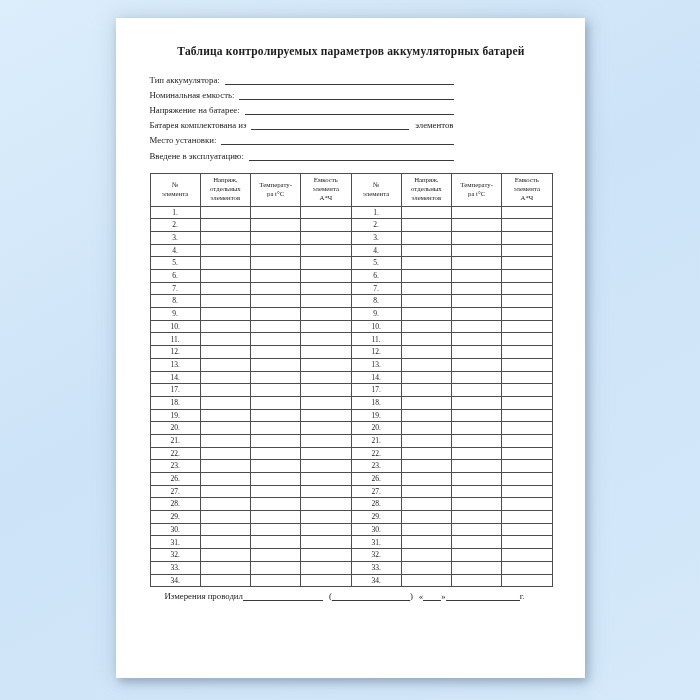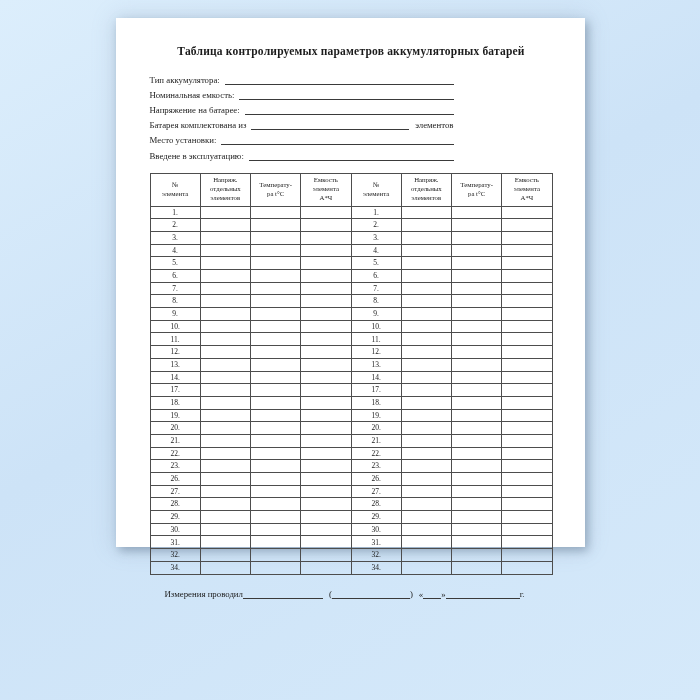--- a/index.html
+++ b/index.html
@@ -6,21 +6,21 @@
   html, body {
     width: 700px; height: 700px;
     font-family: "Liberation Serif", "DejaVu Serif", serif;
     color: #1b1b1b;
   }
   body {
     background: linear-gradient(150deg, #dceefc 0%, #cde3f7 45%, #d5e9fa 100%);
     overflow: hidden;
   }
   .sheet {
-    width: 469px; height: 529px;
+    width: 469px; height: 660px;
     margin: 18px auto 0 auto;
     background: #ffffff;
     box-shadow: 3px 4px 9px rgba(105,128,152,0.55), 0 0 22px rgba(128,150,175,0.30);
     padding: 27px 32px 0 34px;
   }
   .doc-title {
     text-align: center;
     font-weight: bold;
     font-size: 11.5px;
     letter-spacing: 0.2px;
@@ -64,21 +64,21 @@
   }
   .params-table td {
     height: 12.7px;
     font-size: 7.5px;
     line-height: 1;
   }
   .params-table { border: 1.5px solid #3f3f3f; }
   .footer-row {
     display: flex;
     align-items: flex-end;
-    margin-top: 11px;
+    margin-top: 1px;
     margin-left: 15px;
     font-size: 8.8px;
     white-space: nowrap;
     height: 13px;
   }
   .footer-row .seg { display: inline-block; border-bottom: 1px solid #3a3a3a; height: 9px; }
   .w80 { width: 80px; } .w78 { width: 78px; } .w18 { width: 18px; } .w74 { width: 74px; }
   .footer-row .gap { width: 6px; display: inline-block; }
 </style>
 </head>
@@ -416,20 +416,30 @@
           <td>32.</td>
           <td></td>
           <td></td>
           <td></td>
           <td>32.</td>
           <td></td>
           <td></td>
           <td></td>
         </tr>
         <tr>
+          <td>33.</td>
+          <td></td>
+          <td></td>
+          <td></td>
+          <td>33.</td>
+          <td></td>
+          <td></td>
+          <td></td>
+        </tr>
+        <tr>
           <td>34.</td>
           <td></td>
           <td></td>
           <td></td>
           <td>34.</td>
           <td></td>
           <td></td>
           <td></td>
         </tr>
       </tbody>

